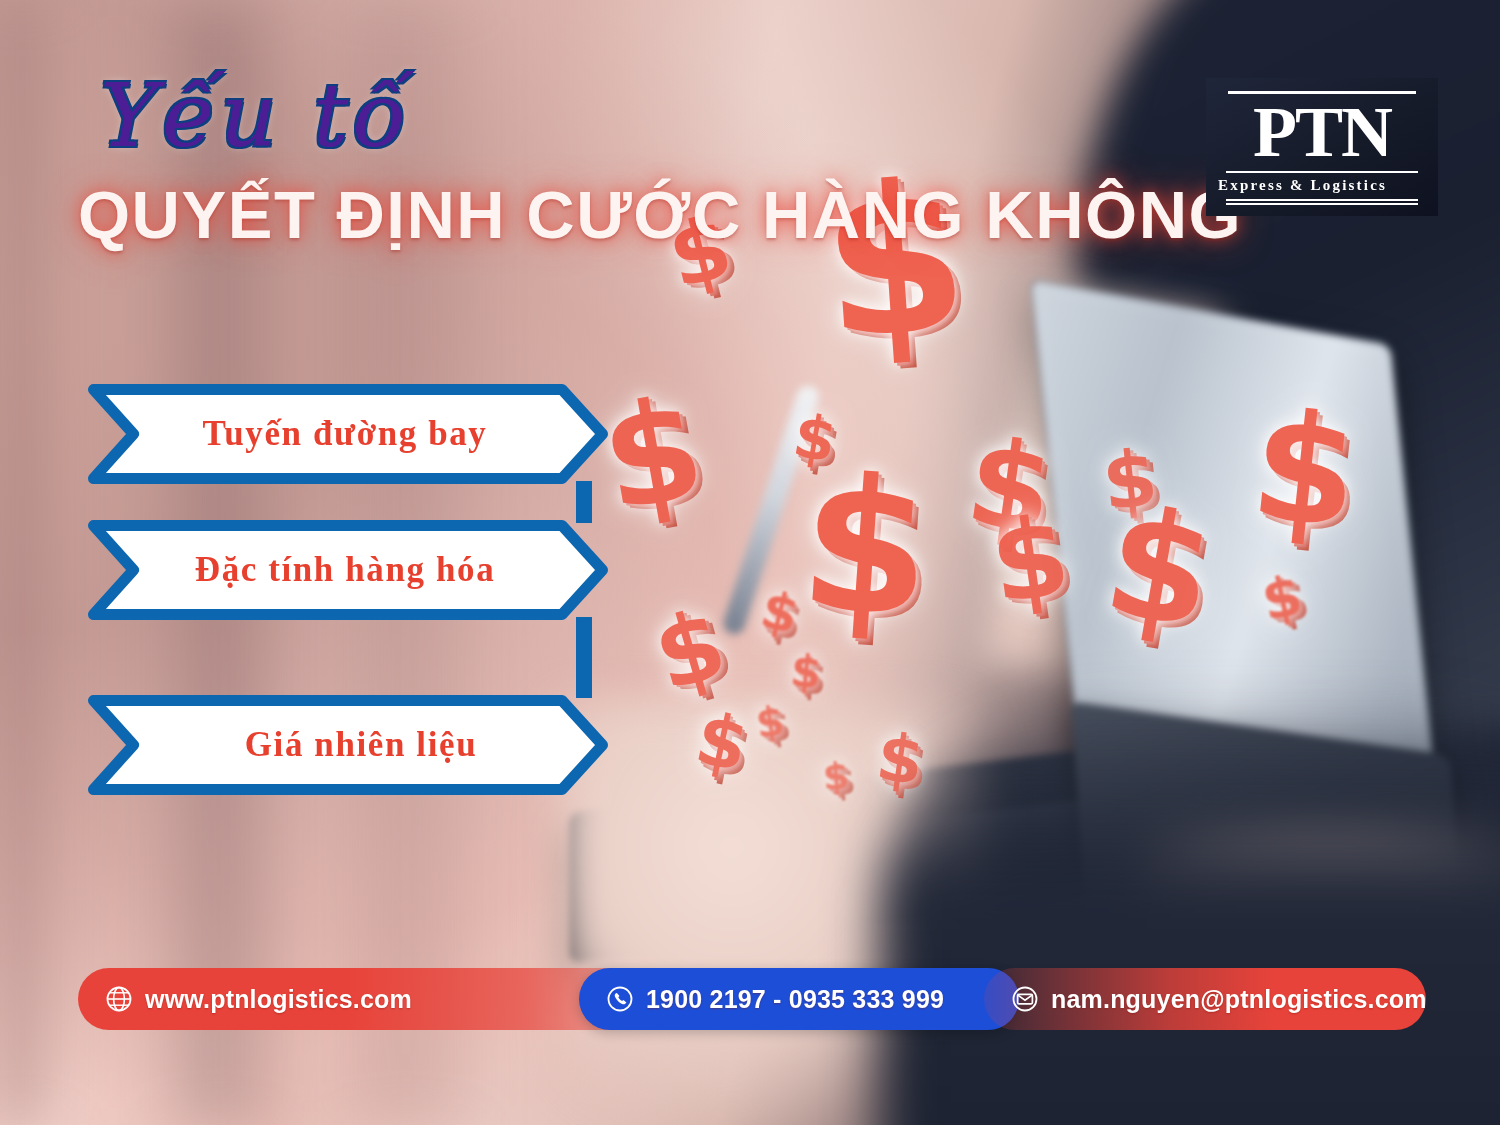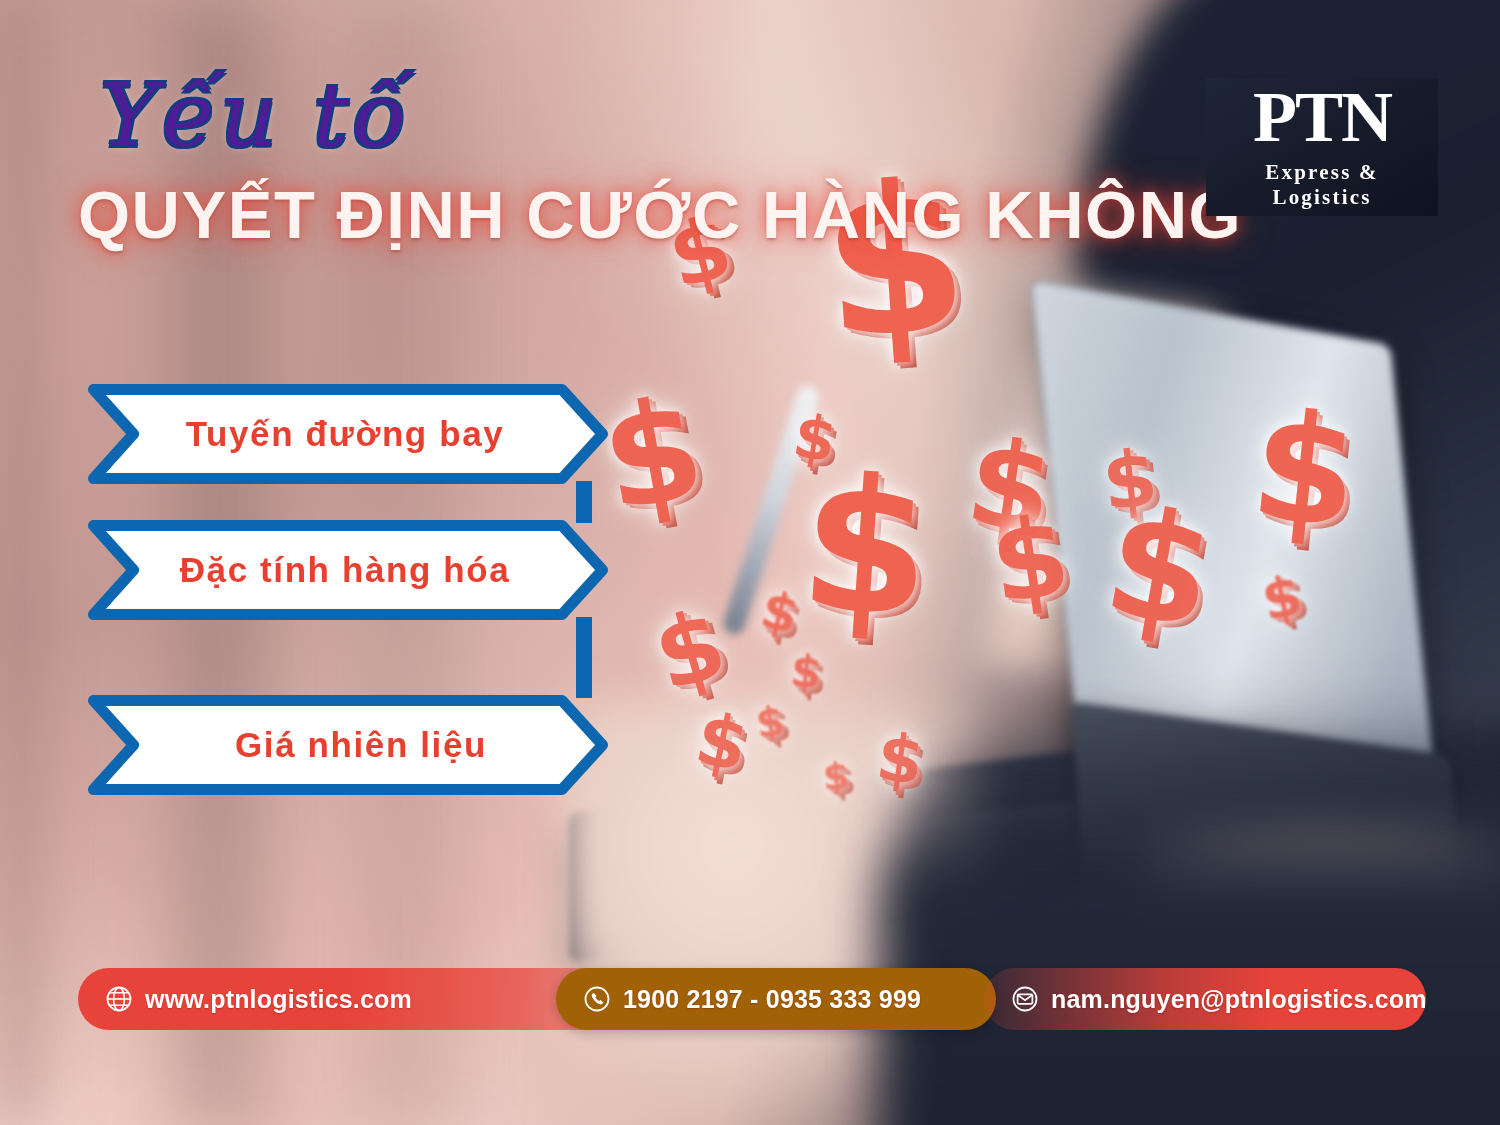--- a/index.html
+++ b/index.html
@@ -237,23 +237,22 @@
     color: #ffffff;
     text-align: center;
     line-height: 0.95;
     letter-spacing: -2px;
     margin: 2px 0 4px;
   }
   .logo-rule-mid { height: 2px; background: #fff; margin: 0 8px 4px; }
   .logo-sub {
     font-family: "Liberation Serif", serif;
     font-weight: 700;
-    font-size: 21px;
+    font-size: 15px;
     color: #ffffff;
-    text-align: center;
     letter-spacing: 2.2px;
     margin-bottom: 5px;
   }
   .logo-rule-b1 { height: 2px; background: #fff; margin: 0 8px 2px; }
   .logo-rule-b2 { height: 2px; background: #fff; margin: 0 8px; }
 
   
   .flow {
     position: absolute;
     left: 88px; top: 384px;
@@ -262,21 +261,21 @@
   }
   .chev-row { position: relative; height: 100px; }
   .chev-svg { display: block; width: 520px; height: 100px; overflow: visible; }
   .chev-label {
     position: absolute;
     left: 0; top: 0;
     width: 470px; height: 100px;
     display: flex;
     align-items: center;
     justify-content: center;
-    font-family: Liberation Sans, sans-serif;
+    font-family: Liberation Serif, serif;
     font-weight: 700;
     font-size: 35px;
     color: #e8402e;
     letter-spacing: 1.6px;
     white-space: nowrap;
     pointer-events: none;
   }
   .connector {
     position: absolute;
     left: 244px;
@@ -309,22 +308,22 @@
     font-size: 25px;
     letter-spacing: 0.2px;
     white-space: nowrap;
     text-shadow: 0 1px 2px rgba(120,20,10,0.4);
   }
   .pill-web {
     left: 0; width: 640px;
     background: linear-gradient(90deg, #e8433a 0%, #e8433a 42%, rgba(232,67,58,0.72) 70%, rgba(232,67,58,0.30) 88%, rgba(232,67,58,0.12) 100%);
   }
   .pill-phone {
-    left: 478px; width: 440px;
-    background: #a16207;
+    left: 501px; width: 440px;
+    background: #1d4ed8;
     box-shadow: 0 3px 12px rgba(0,0,0,0.22);
   }
   .pill-mail {
     left: 906px; width: 442px;
     background: linear-gradient(90deg, rgba(232,67,58,0.12) 0%, rgba(232,67,58,0.38) 16%, rgba(232,67,58,0.78) 42%, #e8433a 66%, #e8433a 100%);
   }
   .cicon {
     flex: 0 0 auto;
     width: 30px; height: 30px;
     display: inline-flex;

